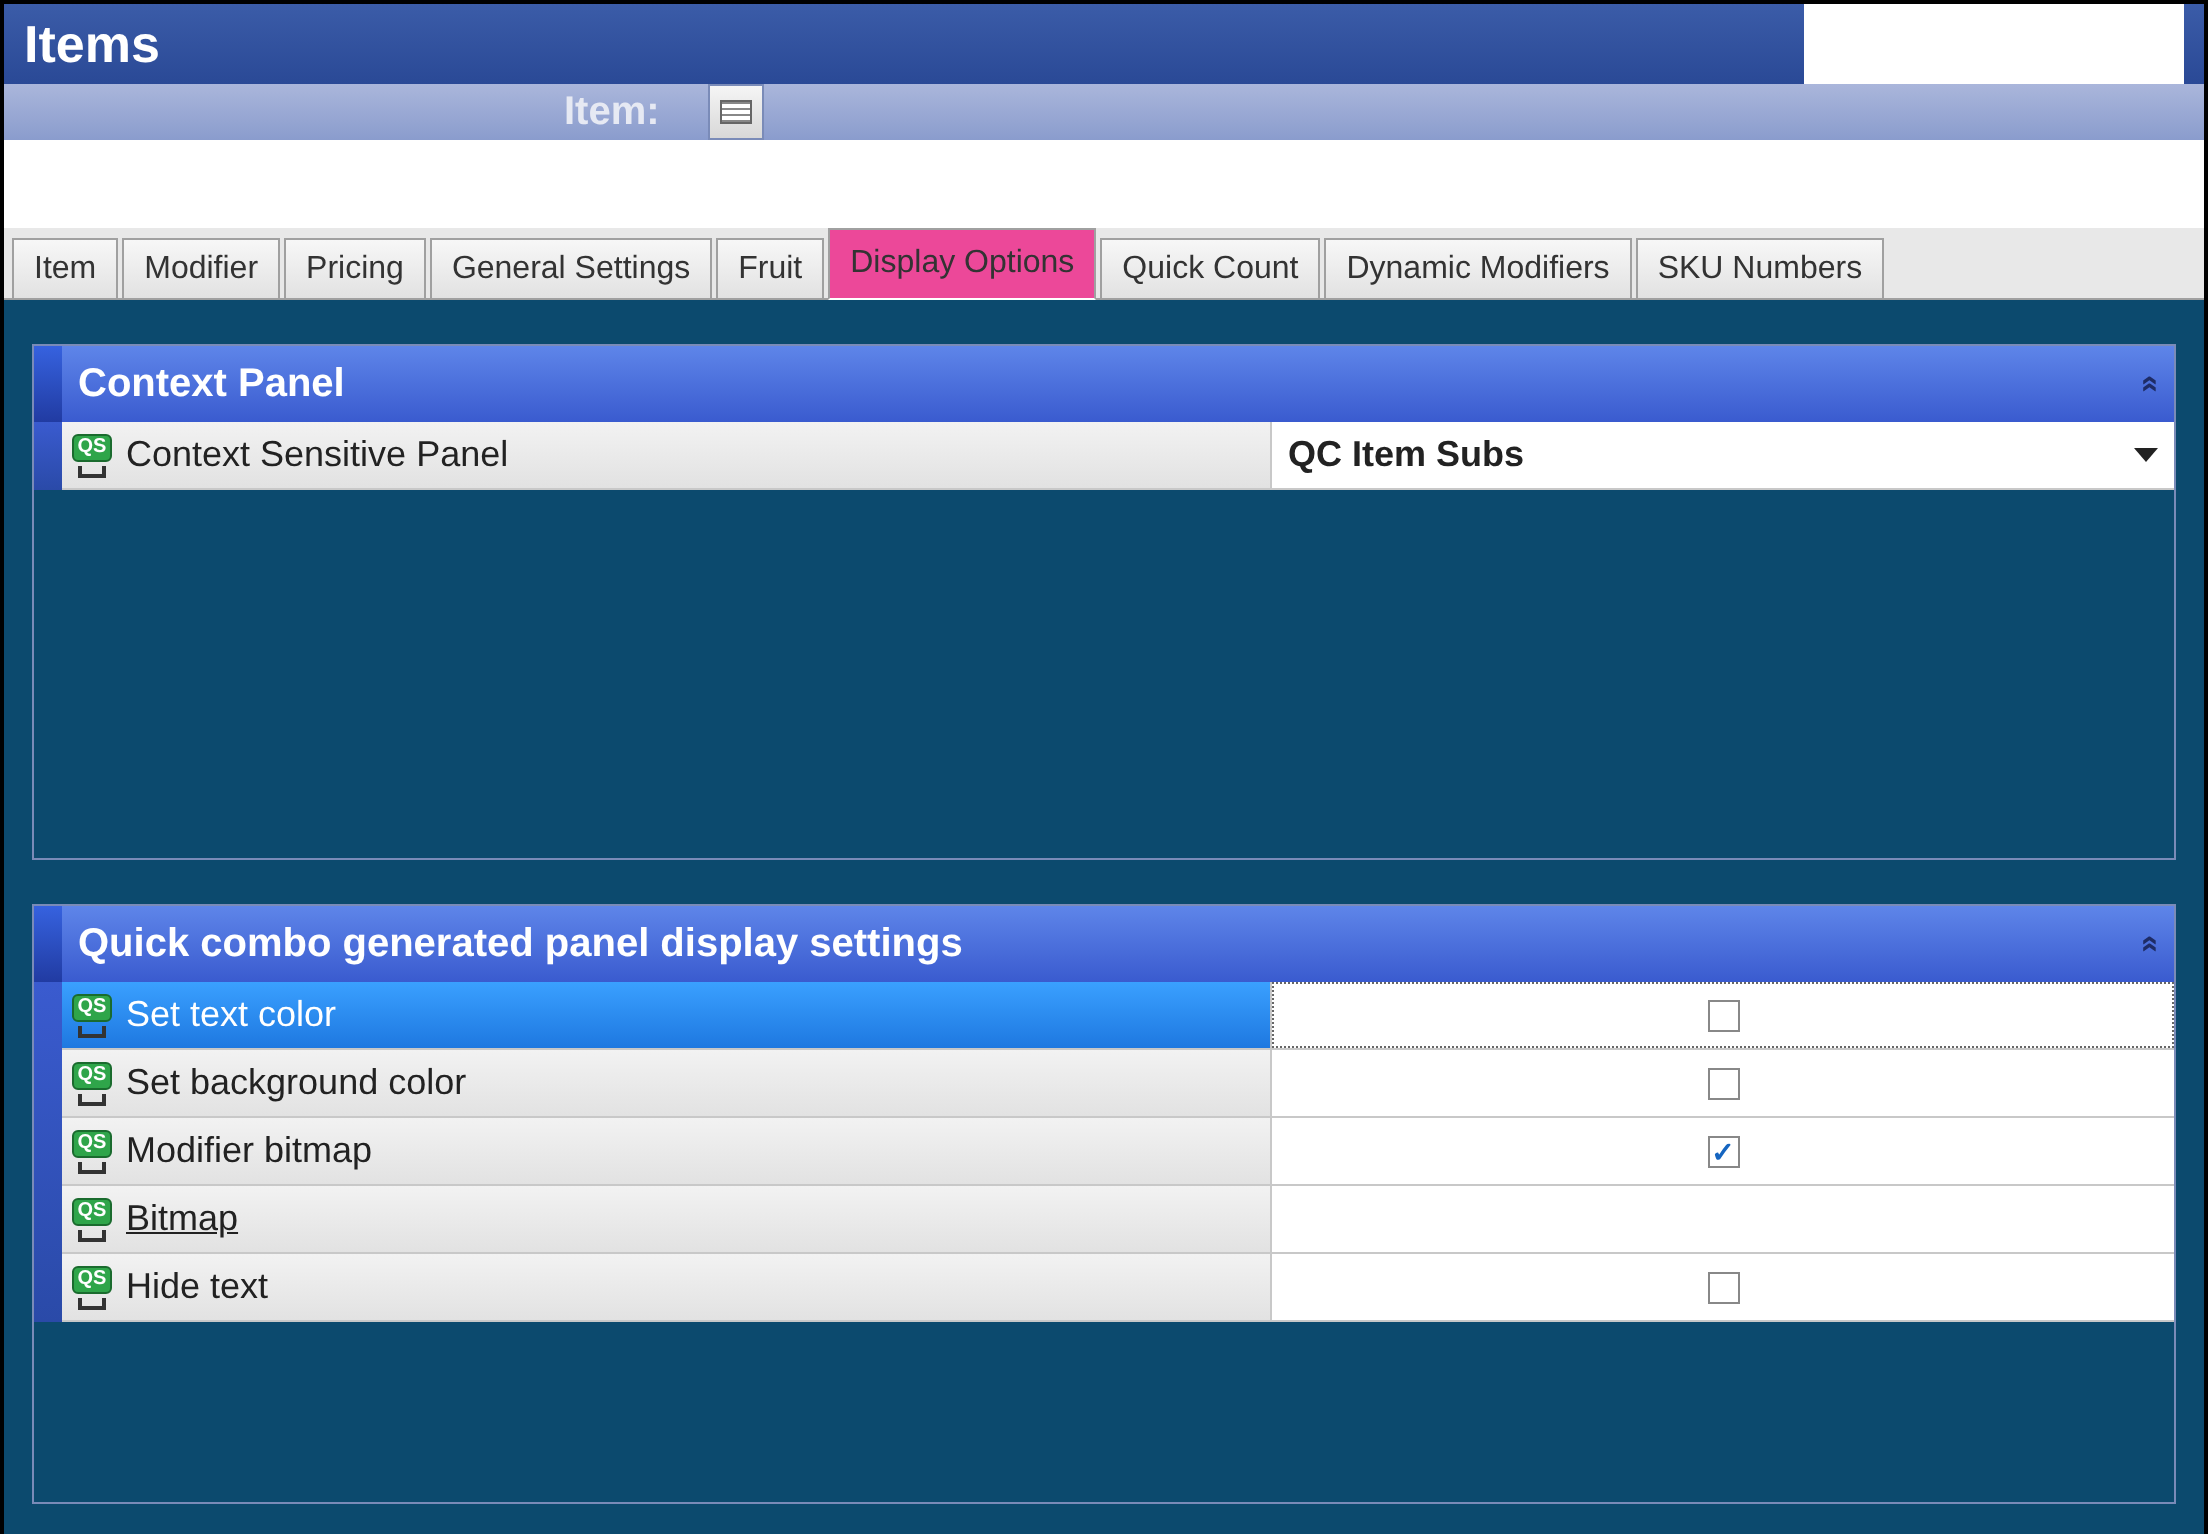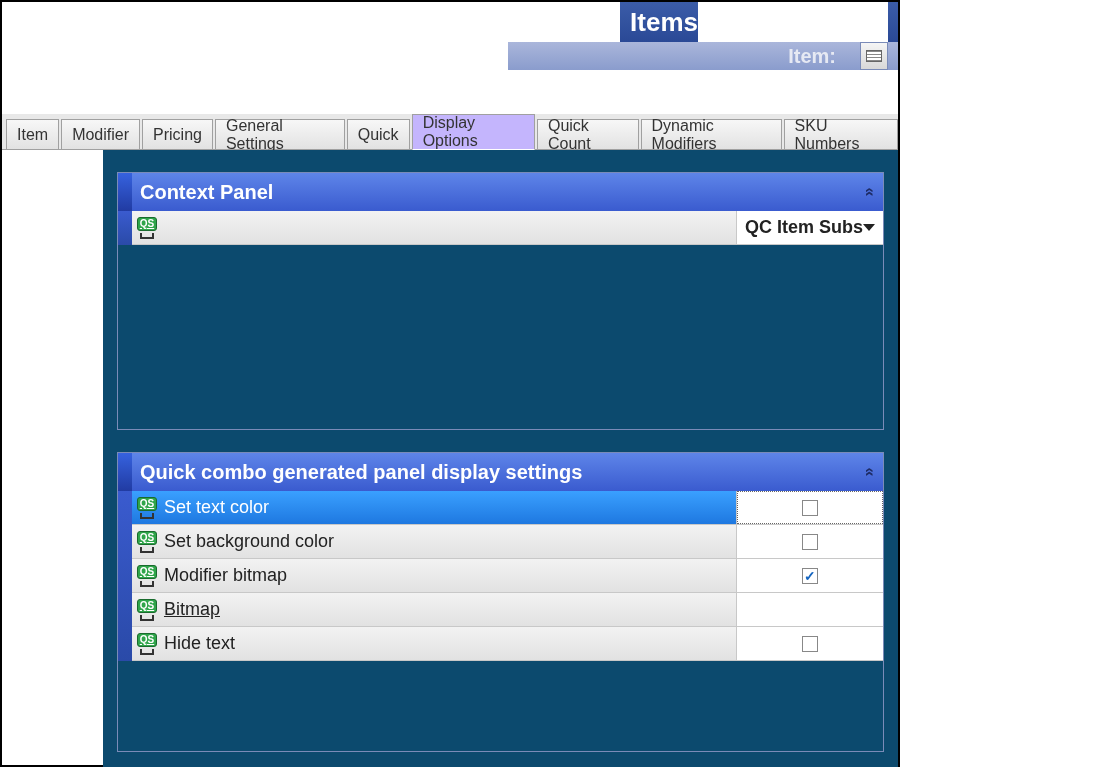--- a/index.html
+++ b/index.html
@@ -4,27 +4,26 @@
 <style>
   * { box-sizing: border-box; }
   body {
     margin: 0;
     font-family: Tahoma, Verdana, Arial, sans-serif;
     font-size: 14px;
     background: #fff;
     color: #222;
   }
   .frame {
-    width: 900px;
+    width: 1104px;
     height: 767px;
     border: 2px solid #000;
     background: #fff;
     display: flex;
     flex-direction: column;
-    align-items: flex-end;
   }
   
   .titlebar {
     background: linear-gradient(to bottom, #3b5ca8 0%, #2a4996 100%);
     color: #fff;
     height: 42px;
     display: flex;
     align-items: center;
     padding: 0 10px;
     font-size: 26px;
@@ -100,21 +99,21 @@
     align-items: center;
     background: linear-gradient(to bottom, #f7f7f7, #e2e2e2);
     border: 1px solid #a0a0a0;
     border-bottom: none;
     font-size: 16px;
     color: #333;
     cursor: pointer;
   }
   .tab.active {
     height: 36px;
-    background: #c4b5fd;
+    background: #ec4899;
     position: relative;
     z-index: 2;
     border-bottom: 1px solid #fff;
     margin-bottom: -1px;
   }
   
   .content {
     flex: 1;
     padding: 22px 14px;
     display: flex;
@@ -212,21 +211,20 @@
     background: #2fa54a;
     border: 1px solid #1a6b2e;
     border-radius: 3px;
     color: #fff;
     font-size: 10px;
     font-weight: bold;
     display: flex;
     align-items: center;
     justify-content: center;
     line-height: 1;
-    text-decoration: underline;
   }
   .qs-icon .legs {
     position: absolute;
     bottom: 0;
     width: 14px; height: 6px;
     border-left: 2px solid #333;
     border-right: 2px solid #333;
     border-bottom: 2px solid #333;
   }
   .link-underline { text-decoration: underline; }
@@ -278,21 +276,21 @@
     <div class="tab">
         <span>Modifier</span>
       </div>
     <div class="tab">
         <span>Pricing</span>
       </div>
     <div class="tab">
         <span>General Settings</span>
       </div>
     <div class="tab">
-        <span>Quick</span>
+        <span>Fruit</span>
       </div>
     <div class="tab active">
         <span>Display Options</span>
       </div>
     <div class="tab">
         <span>Quick Count</span>
       </div>
     <div class="tab">
         <span>Dynamic Modifiers</span>
       </div>
@@ -313,20 +311,21 @@
       </div>
       <div class="panel-body">
         <div class="stripe2"></div>
         <div class="prop-grid">
           <div class="prop-row">
             <div class="prop-label">
               <span class="qs-icon">
                 <span class="badge">QS</span>
                 <span class="legs"></span>
               </span>
+              <span>Context Sensitive Panel</span>
             </div>
             <div class="prop-value">
               <span>QC Item Subs</span>
               <span class="dd-small"></span>
             </div>
           </div>
           <div class="whitespace-rest"></div>
         </div>
       </div>
     </div>

